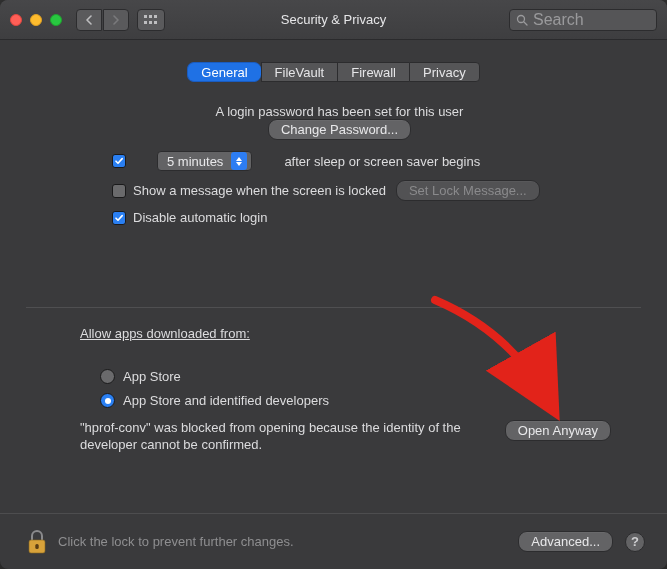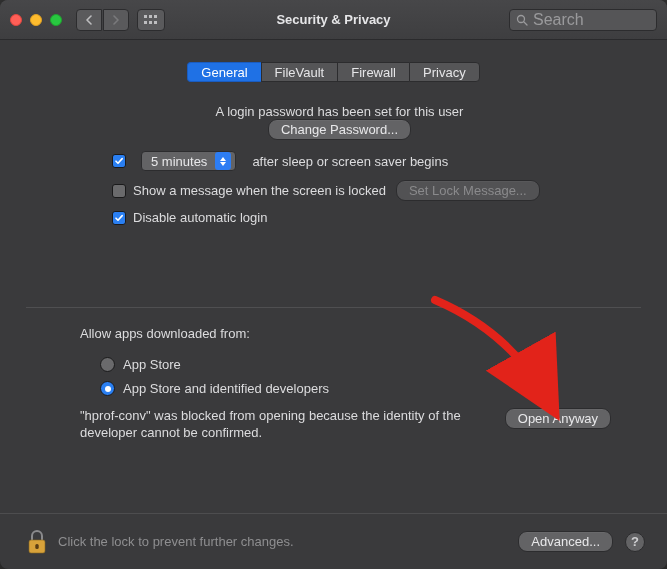--- a/index.html
+++ b/index.html
@@ -10,54 +10,54 @@
     .traffic { display: flex; gap: 8px; }
     .dot { width: 12px; height: 12px; border-radius: 50%; }
     .dot.red { background: #ff5f57; border: 0.5px solid #e24640; }
     .dot.yellow { background: #febc2e; border: 0.5px solid #dfa023; }
     .dot.green { background: #28c840; border: 0.5px solid #1fa32f; }
     .nav-group { display: flex; margin-left: 14px; gap: 2px; }
     .nav-btn { width: 26px; height: 22px; background: #5a5a5c; border: 0.5px solid #2c2c2e; border-radius: 4px; display: flex; align-items: center; justify-content: center; color: #bdbdbf; }
     .nav-btn.left { border-top-right-radius: 0; border-bottom-right-radius: 0; }
     .nav-btn.right { border-top-left-radius: 0; border-bottom-left-radius: 0; margin-left: -1px; }
     .grid-btn { width: 28px; height: 22px; background: #5a5a5c; border: 0.5px solid #2c2c2e; border-radius: 4px; display: flex; align-items: center; justify-content: center; margin-left: 8px; color: #bdbdbf; }
-    .title { position: absolute; left: 0; right: 0; text-align: center; font-size: 13px; color: #e6e6e8; font-weight: 700; pointer-events: none;}
+    .title { position: absolute; left: 0; right: 0; text-align: center; font-size: 13px; color: #e6e6e8; font-weight: 400; pointer-events: none;}
     .search { margin-left: auto; display: flex; align-items: center; width: 148px; height: 22px; background: #555557; border: 0.5px solid #2c2c2e; border-radius: 4px; padding: 0 6px; color: #9a9a9c; font-size: 16px; gap: 5px; }
     .search svg { flex: none; }
     
     .content { flex: 1; padding: 22px 26px 0 26px; color: #dcdcde; font-size: 13px; overflow: hidden; position: relative; }
     .tabs { display: flex; justify-content: center; margin-bottom: 22px; }
     .tabs .tab { padding: 2px 13px; height: 20px; background: #555557; border: 0.5px solid #2c2c2e; font-size: 13px; color: #e6e6e8; display: flex; align-items: center; border-right-width: 0;}
-    .tabs .tab:first-child { border-top-left-radius: 4px; border-bottom-left-radius: 4px; }
+    .tabs .tab:first-child { border-top-left-radius: 4px; border-bottom-left-radius: 4px; border-radius: 7px; }
     .tabs .tab:last-child { border-top-right-radius: 4px; border-bottom-right-radius: 4px; border-right-width: 0.5px;}
     .tabs .tab.active { background: #1f71e5; color: #fff; border-color: #1a5cc0;}
     .row { display: flex; align-items: center; margin-bottom: 9px; }
     .row .lbl { white-space: nowrap; }
     .row .after { margin-left: 8px; }
     .checkbox { width: 14px; height: 14px; border-radius: 3px; margin-right: 7px; flex: none; display: flex; align-items: center; justify-content: center; border: 0.5px solid #1a1a1b;}
     .checkbox.on { background: #2a7ff2; }
     .checkbox.off { background: #6a6a6c; }
     .checkbox.on svg { display: block; }
     .radio { width: 15px; height: 15px; border-radius: 50%; margin-right: 8px; flex: none; position: relative; border: 0.5px solid #1a1a1b; }
     .radio.on { background: #2a7ff2; }
     .radio.off { background: #6a6a6c; }
     .radio.on::after { content:''; position:absolute; width:6px; height:6px; background:#fff; border-radius:50%; left:50%; top:50%; transform:translate(-50%,-50%); }
     .btn { background: #636365; border: 0.5px solid #2c2c2e; border-radius: 9px; padding: 2px 12px; color: #e8e8ea; font-size: 13px; height: 21px; display: inline-flex; align-items: center; box-shadow: 0 0.5px 0 rgba(255,255,255,0.08) inset; }
     .btn.disabled { color: #8a8a8c; background: #525254; }
-    .select { background: #636365; border: 0.5px solid #2c2c2e; border-radius: 4px; padding: 0 4px 0 9px; height: 20px; color: #e8e8ea; font-size: 13px; display: inline-flex; align-items: center; margin: 0 8px; text-align: center; }
+    .select { background: #636365; border: 0.5px solid #2c2c2e; border-radius: 4px; padding: 0 4px 0 9px; height: 20px; color: #e8e8ea; font-size: 13px; display: inline-flex; align-items: center; margin: 0 24px; text-align: center; }
     .select .stepper { width: 16px; height: 100%; background: #2d7df3; border-radius: 3px; margin-left: 8px; display: flex; flex-direction: column; align-items: center; justify-content: center; gap: 1px; }
     .select .stepper span { width:0;height:0;border-left:3px solid transparent;border-right:3px solid transparent;}
     .select .stepper .up{border-bottom:4px solid #fff;}
     .select .stepper .down{border-top:4px solid #fff;}
     .section1 { padding: 0 58px 0 70px; }
     .section1 .top { display:flex; align-items:center; margin-bottom:11px;flex-direction:column; }
     .indent { padding-left: 16px; }
     .divider { height: 1px; background: #4f4f51; margin: 40px 0 18px 0; }
     .section2 { padding: 0 30px 0 54px; }
-    .section2 .heading { margin-bottom: 16px; }
+    .section2 .heading { margin-bottom: 28px; text-decoration: underline; }
     .section2 .radios { padding-left: 20px; }
     .blocked-row { display: flex; align-items: flex-start; margin-top: 12px; gap: 16px;}
     .blocked-row .msg { flex: 1; line-height: 1.28; color: #dcdcde; }
     
     .arrow { position:absolute; pointer-events:none; }
     
     .footer { height: 56px; display: flex; align-items: center; padding: 0 22px 0 26px; border-top: 0.5px solid #4d4d4f;}
     .footer .lock { display:flex; align-items:center; gap:10px; color:#8e8e90; font-size:13px;justify-content:center;}
     .footer .right { margin-left: auto; display:flex; align-items:center; gap:12px;}
     .help { width:20px; height:20px; border-radius:50%; background:#636365; color:#cfcfd1; display:flex; align-items:center; justify-content:center; font-size:13px; font-weight:600; border:0.5px solid #2c2c2e;}

